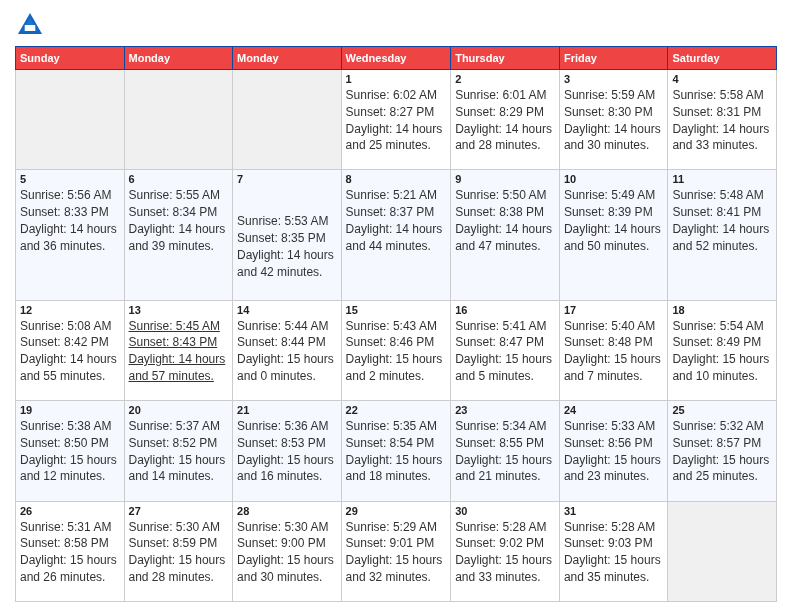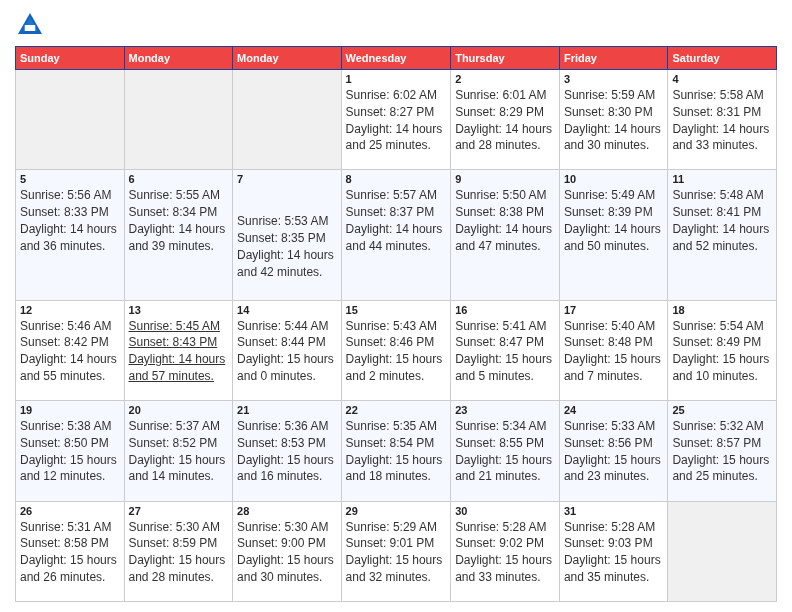--- a/index.html
+++ b/index.html
@@ -168,21 +168,21 @@
 Daylight: 14 hours and 39 minutes.</div>
           </td>
           <td>
             <div class="day-number">7</div>
             <div class="day-info" style="white-space: pre-line; margin-top: 28px;">Sunrise: 5:53 AM
 Sunset: 8:35 PM
 Daylight: 14 hours and 42 minutes.</div>
           </td>
           <td>
             <div class="day-number">8</div>
-            <div class="day-info" style="white-space: pre-line;">Sunrise: 5:57 AM
+            <div class="day-info" style="white-space: pre-line;">Sunrise: 5:21 AM
 Sunset: 8:37 PM
 Daylight: 14 hours and 44 minutes.</div>
           </td>
           <td>
             <div class="day-number">9</div>
             <div class="day-info" style="white-space: pre-line;">Sunrise: 5:50 AM
 Sunset: 8:38 PM
 Daylight: 14 hours and 47 minutes.</div>
           </td>
           <td>
@@ -194,21 +194,21 @@
           <td>
             <div class="day-number">11</div>
             <div class="day-info" style="white-space: pre-line;">Sunrise: 5:48 AM
 Sunset: 8:41 PM
 Daylight: 14 hours and 52 minutes.</div>
           </td>
         </tr>
         <tr>
           <td>
             <div class="day-number">12</div>
-            <div class="day-info" style="white-space: pre-line;">Sunrise: 5:46 AM
+            <div class="day-info" style="white-space: pre-line;">Sunrise: 5:08 AM
 Sunset: 8:42 PM
 Daylight: 14 hours and 55 minutes.</div>
           </td>
           <td>
             <div class="day-number">13</div>
             <div class="day-info" style="white-space: pre-line; text-decoration: underline;">Sunrise: 5:45 AM
 Sunset: 8:43 PM
 Daylight: 14 hours and 57 minutes.</div>
           </td>
           <td>

